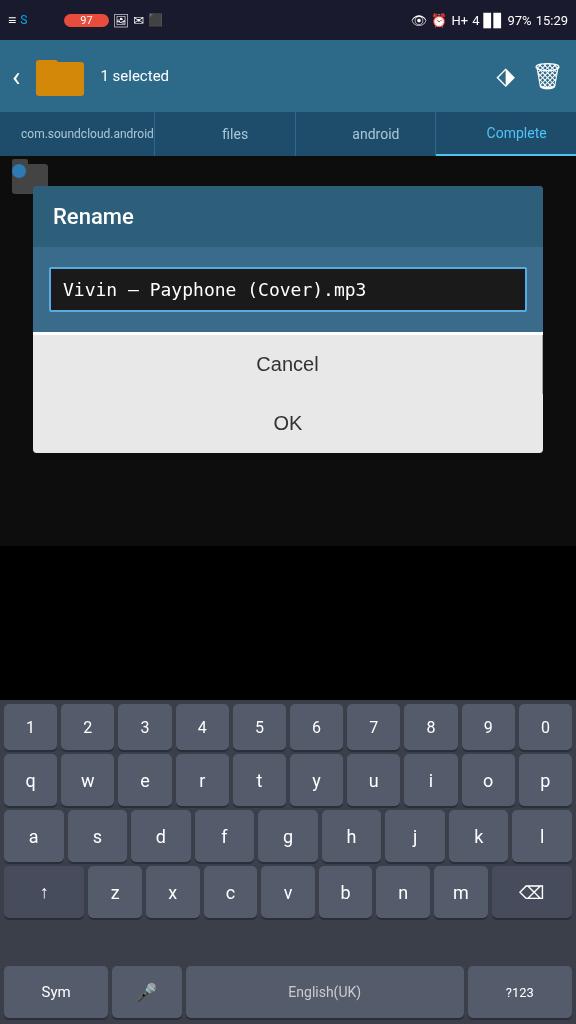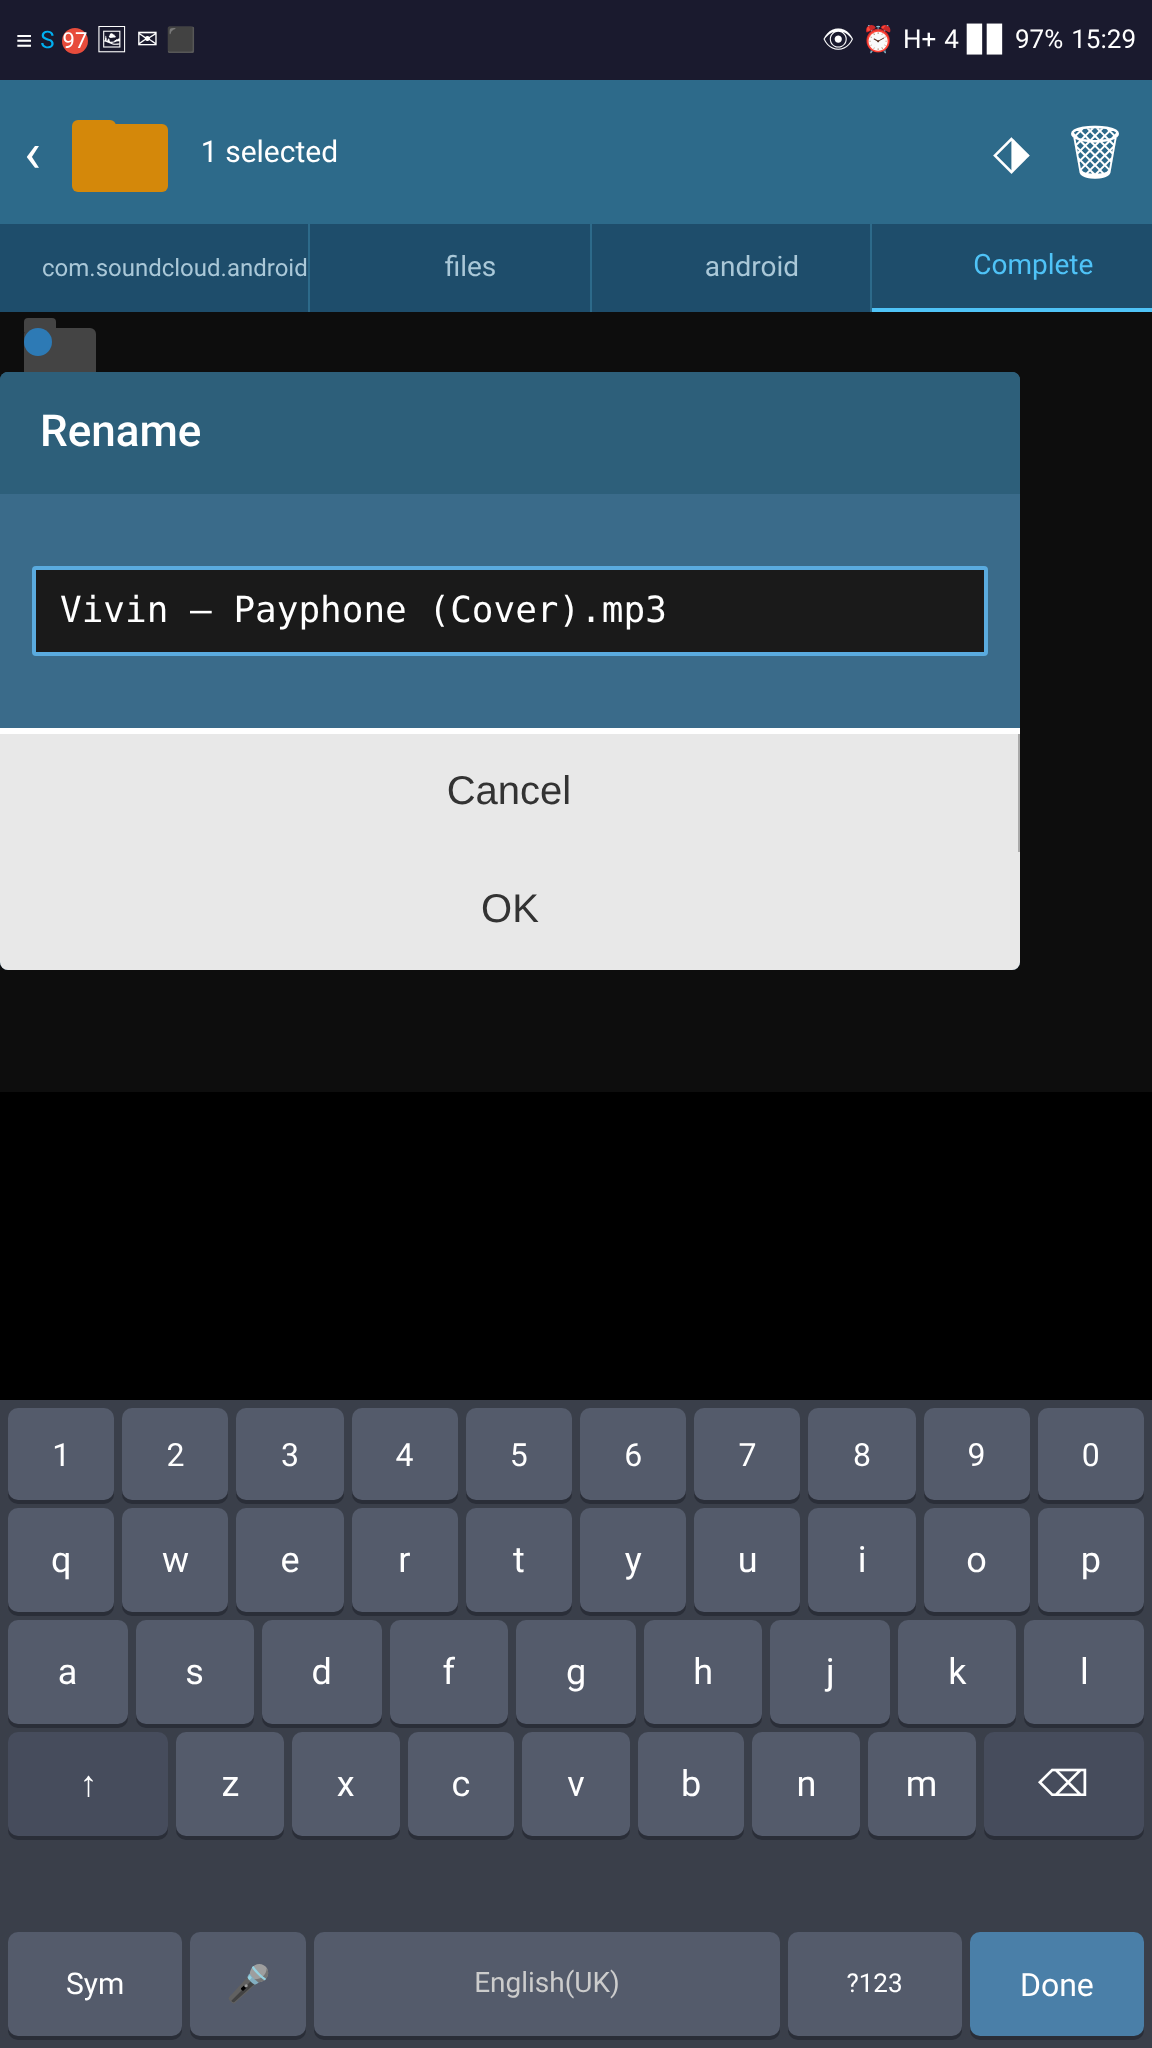--- a/index.html
+++ b/index.html
@@ -168,40 +168,41 @@
     
     .dialog-overlay {
       position: absolute;
       top: 0;
       left: 0;
       width: 100%;
       height: 100%;
       background: rgba(0,0,0,0.5);
       display: flex;
       align-items: flex-start;
+      justify-content: center;
       padding-top: 30px;
     }
     .dialog {
       width: 510px;
       background: #3a6b8a;
       border-radius: 4px;
       overflow: hidden;
     }
     .dialog-header {
       background: #2d5f7a;
       padding: 18px 20px;
     }
     .dialog-title {
       color: #fff;
       font-size: 22px;
       font-weight: 500;
     }
     .dialog-body {
       background: #3a6b8a;
-      padding: 36px 16px;
+      padding: 20px 16px;
     }
     .rename-input {
       width: 100%;
       background: #1a1a1a;
       border: 2px solid #5aabdf;
       color: #fff;
       font-size: 18px;
       padding: 10px 12px;
       border-radius: 2px;
       outline: none;
@@ -295,21 +296,21 @@
       margin-top: 44px;
     }
   </style>
 </head>
 <body>
 
 <div class="status-bar">
   <div class="status-bar-left">
     <span style="font-size:14px;">≡</span>
     <span style="font-size:12px; color:#00aff0;">S</span>
-    <span style="background:#e74c3c; border-radius:8px; padding:0 0; font-size:11px;">97</span>
+    <span style="background:#e74c3c; border-radius:8px; padding:0 16px; font-size:11px;margin-left:33px;">97</span>
     <span>🖼</span>
     <span>✉</span>
     <span style="font-size:12px;">⬛</span>
   </div>
   <div class="status-bar-right">
     <span>👁</span>
     <span>⏰</span>
     <span>H+</span>
     <span>4</span>
     <span>▊▊</span>
@@ -416,15 +417,14 @@
     <div class="key">n</div>
     <div class="key">m</div>
     <div class="key backspace">⌫</div>
   </div>
 
   <div class="keyboard-bottom">
     <div class="key sym-key">Sym</div>
     <div class="key mic-key">🎤</div>
     <div class="key space">English(UK)</div>
     <div class="key sym-key" style="font-size:13px;">?123</div>
-    <div class="key done">Done</div>
   </div>
 </div>
 
 </body></html>

